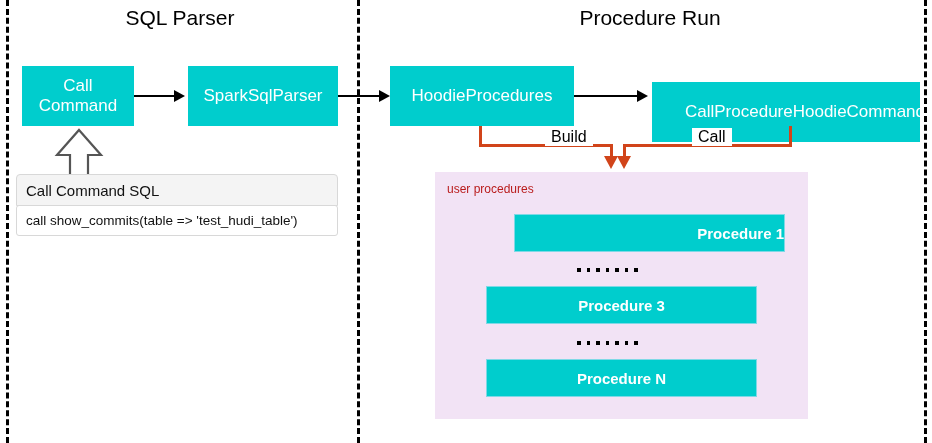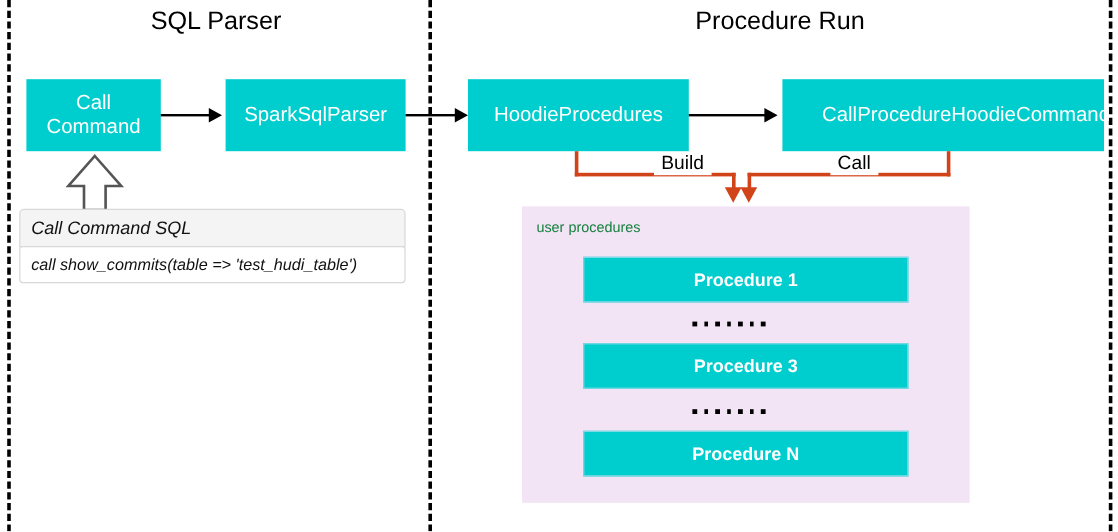--- a/index.html
+++ b/index.html
@@ -79,21 +79,20 @@
     border: 1px solid #d8d8d8;
     background: #ffffff;
     color: #111111;
     font-size: 13.5px;
     display: flex;
     align-items: center;
     padding-left: 9px;
     height: 31px;
     border-radius: 3px;
     margin-top: -1px;
-    font-style: italic;
   }
   .sql-row.header {
     background: #f4f4f4;
     font-size: 15px;
     height: 32px;
     border-radius: 4px 4px 0 0;
     margin-top: 0;
   }
   .sql-row.last {
     border-radius: 0 0 4px 4px;
@@ -121,21 +120,21 @@
   }
 
   
   .proc-panel {
     position: absolute;
     background: #F2E3F5;
   }
   .proc-panel-label {
     position: absolute;
     font-size: 12px;
-    color: #15803d;
+    color: #b91c1c;
     white-space: nowrap;
   }
   .proc-box {
     position: absolute;
     background: #00CDCD;
     border: 1px solid #7fd9e6;
     box-sizing: border-box;
     color: #ffffff;
     font-size: 15px;
     font-weight: bold;
@@ -194,42 +193,42 @@
     <div class="sql-row">call show_commits(table =&gt; 'test_hudi_table')</div>
   </div>
 
   <div class="teal-box" style="left:390px;top:66px;width:184px;height:60px;">
     <span>HoodieProcedures</span>
   </div>
 
   <div class="arrow-line" style="left:574px;top:95px;width:64px;"></div>
   <div class="arrow-head-right" style="left:637px;top:90px;"></div>
 
-  <div class="teal-box" style="left:652px;top:66px;width:268px;height:60px;padding-left:38px;">
+  <div class="teal-box" style="left:652px;top:82px;width:268px;height:60px;padding-left:38px;">
     <span>CallProcedureHoodieCommand</span>
   </div>
 
   <div class="orange-seg" style="left:479px;top:126px;width:3px;height:21px;"></div>
   <div class="orange-seg" style="left:479px;top:144px;width:134px;height:3px;"></div>
   <div class="orange-seg" style="left:610px;top:144px;width:3px;height:14px;"></div>
   <div class="orange-head-down" style="left:604px;top:156px;"></div>
 
   <div class="orange-seg" style="left:789px;top:126px;width:3px;height:21px;"></div>
   <div class="orange-seg" style="left:623px;top:144px;width:169px;height:3px;"></div>
   <div class="orange-seg" style="left:623px;top:144px;width:3px;height:14px;"></div>
   <div class="orange-head-down" style="left:617px;top:156px;"></div>
 
   <div class="orange-label" style="left:545px;top:128px;">Build</div>
   <div class="orange-label" style="left:692px;top:128px;">Call</div>
 
   <div class="proc-panel" style="left:435px;top:172px;width:373px;height:247px;"></div>
 
   <div class="proc-panel-label" style="left:447px;top:182px;">user procedures</div>
 
-  <div class="proc-box" style="left:486px;top:214px;width:271px;height:38px;">
+  <div class="proc-box" style="left:514px;top:214px;width:271px;height:38px;justify-content:flex-end;">
     <span>Procedure 1</span>
   </div>
 
   <div class="dots" style="left:577px;top:268px;">
     <i></i>
       <i></i>
       <i></i>
       <i></i>
       <i></i>
       <i></i>

